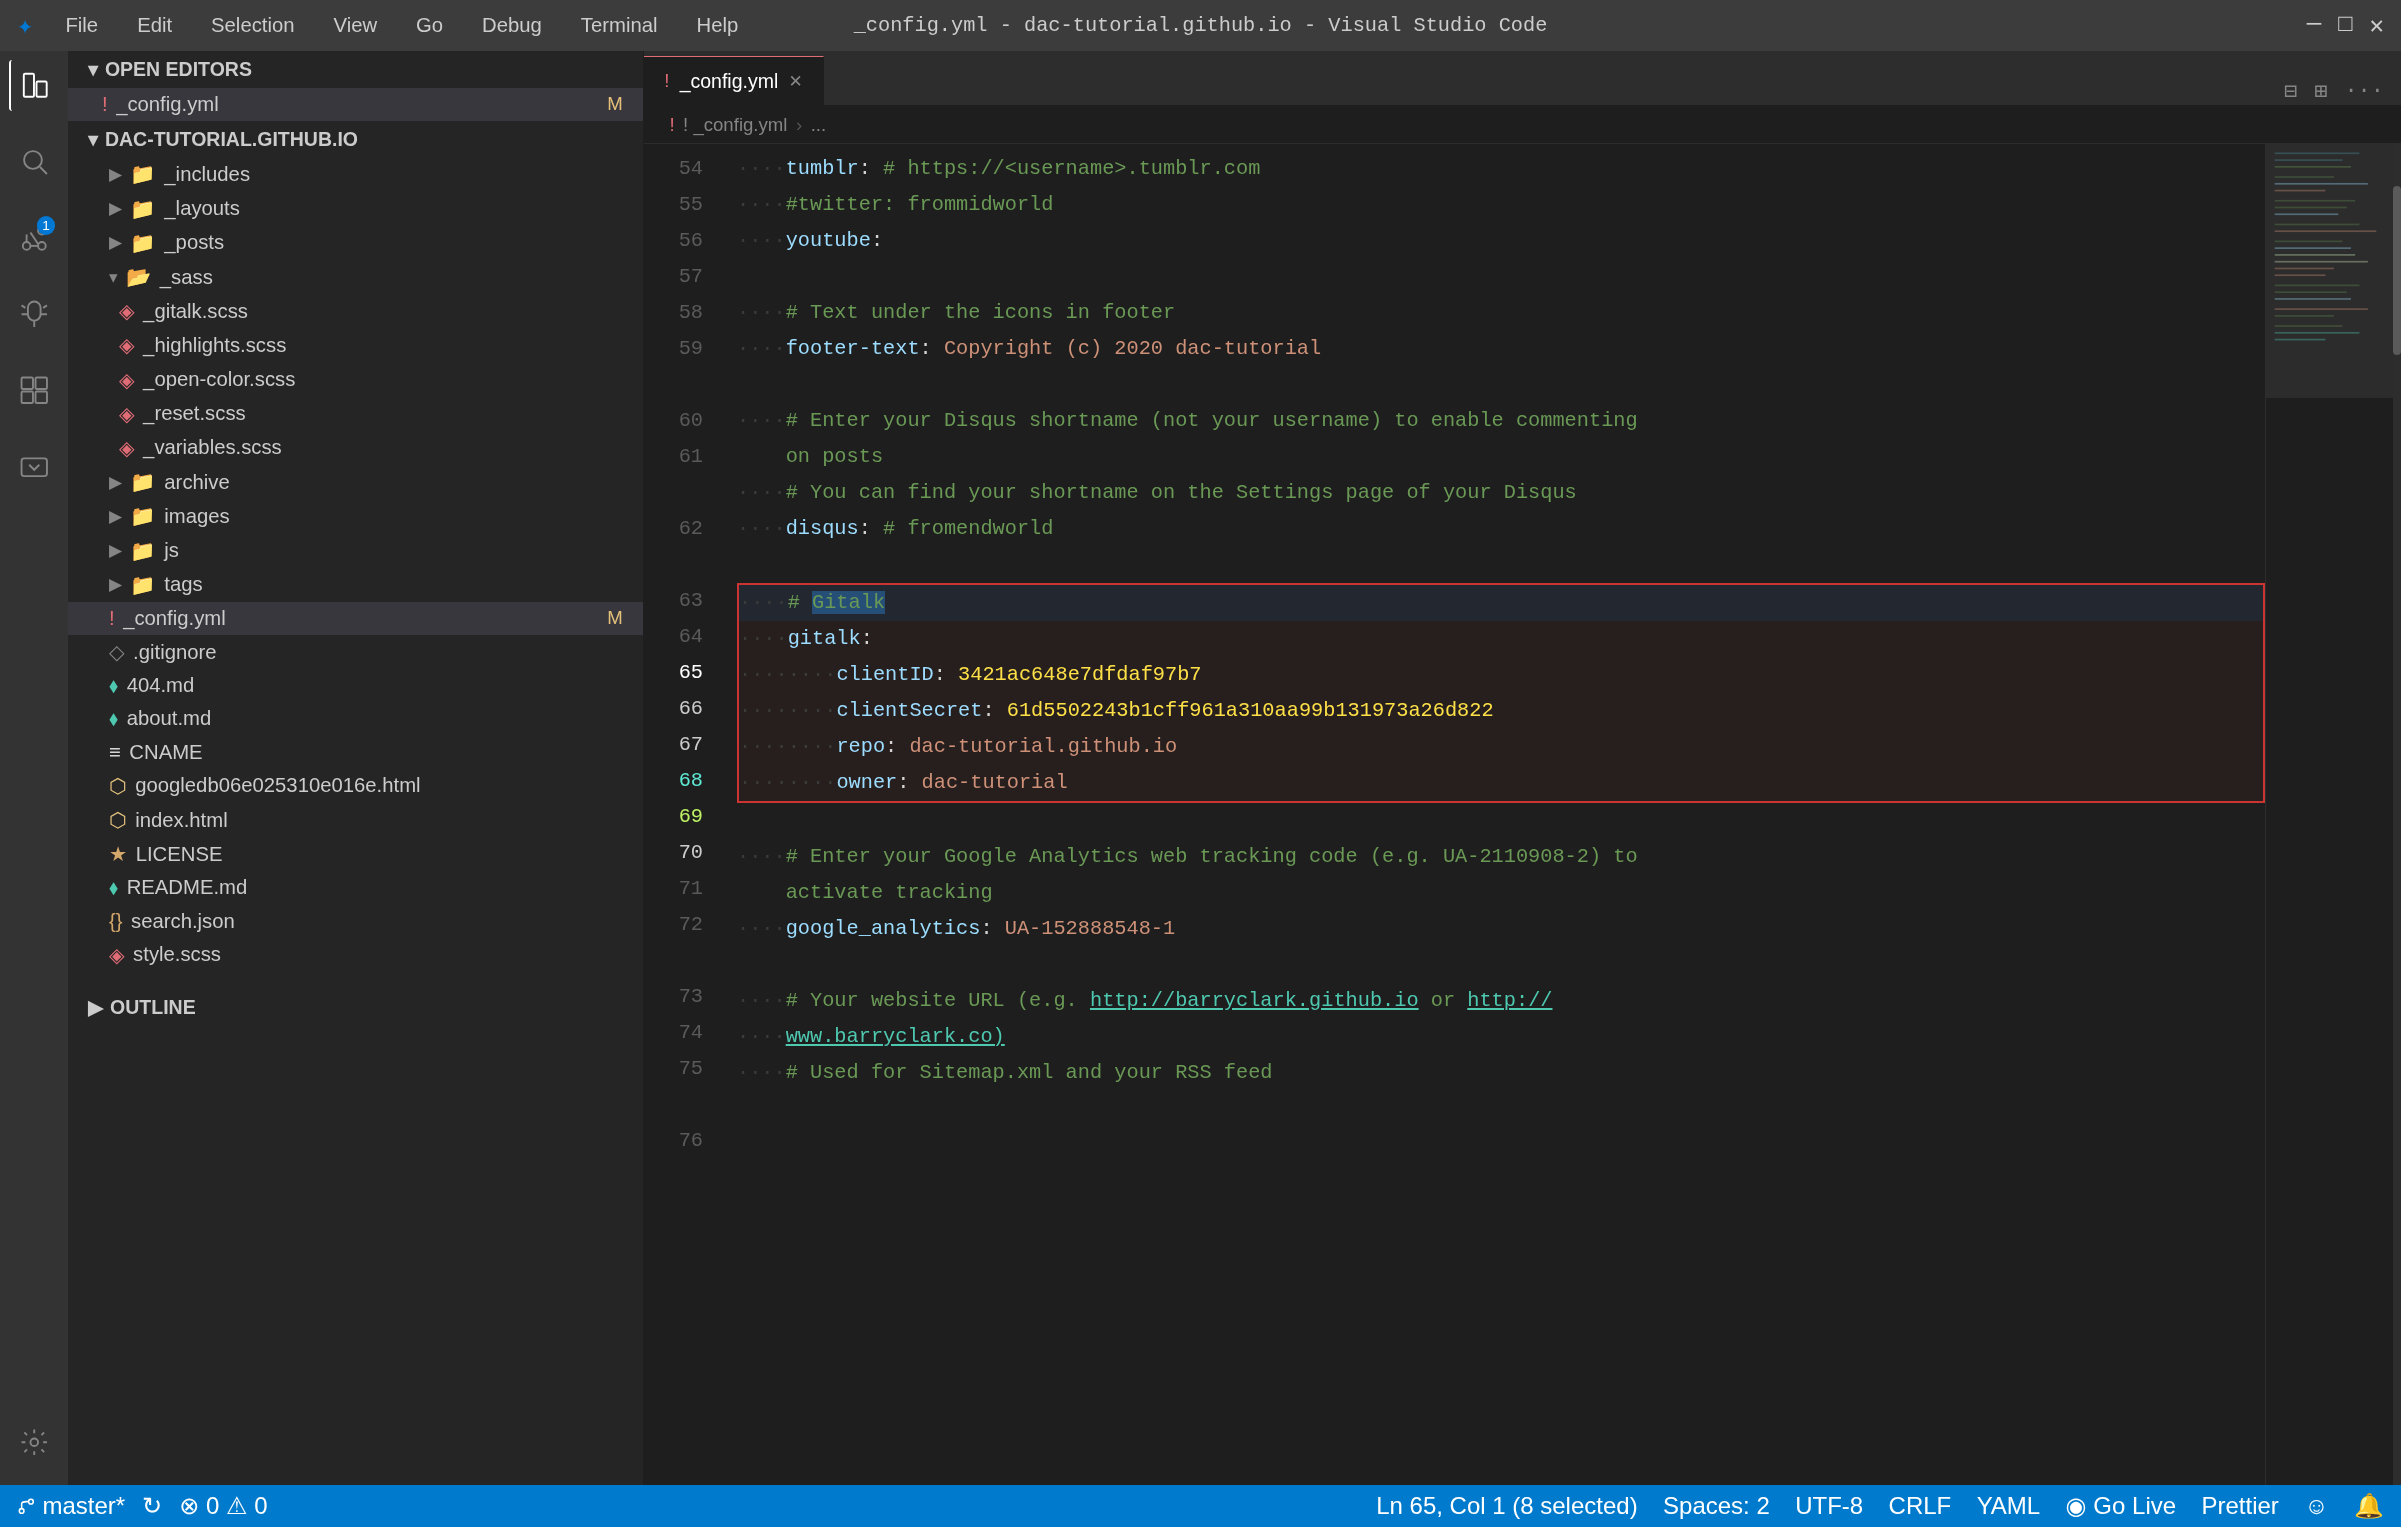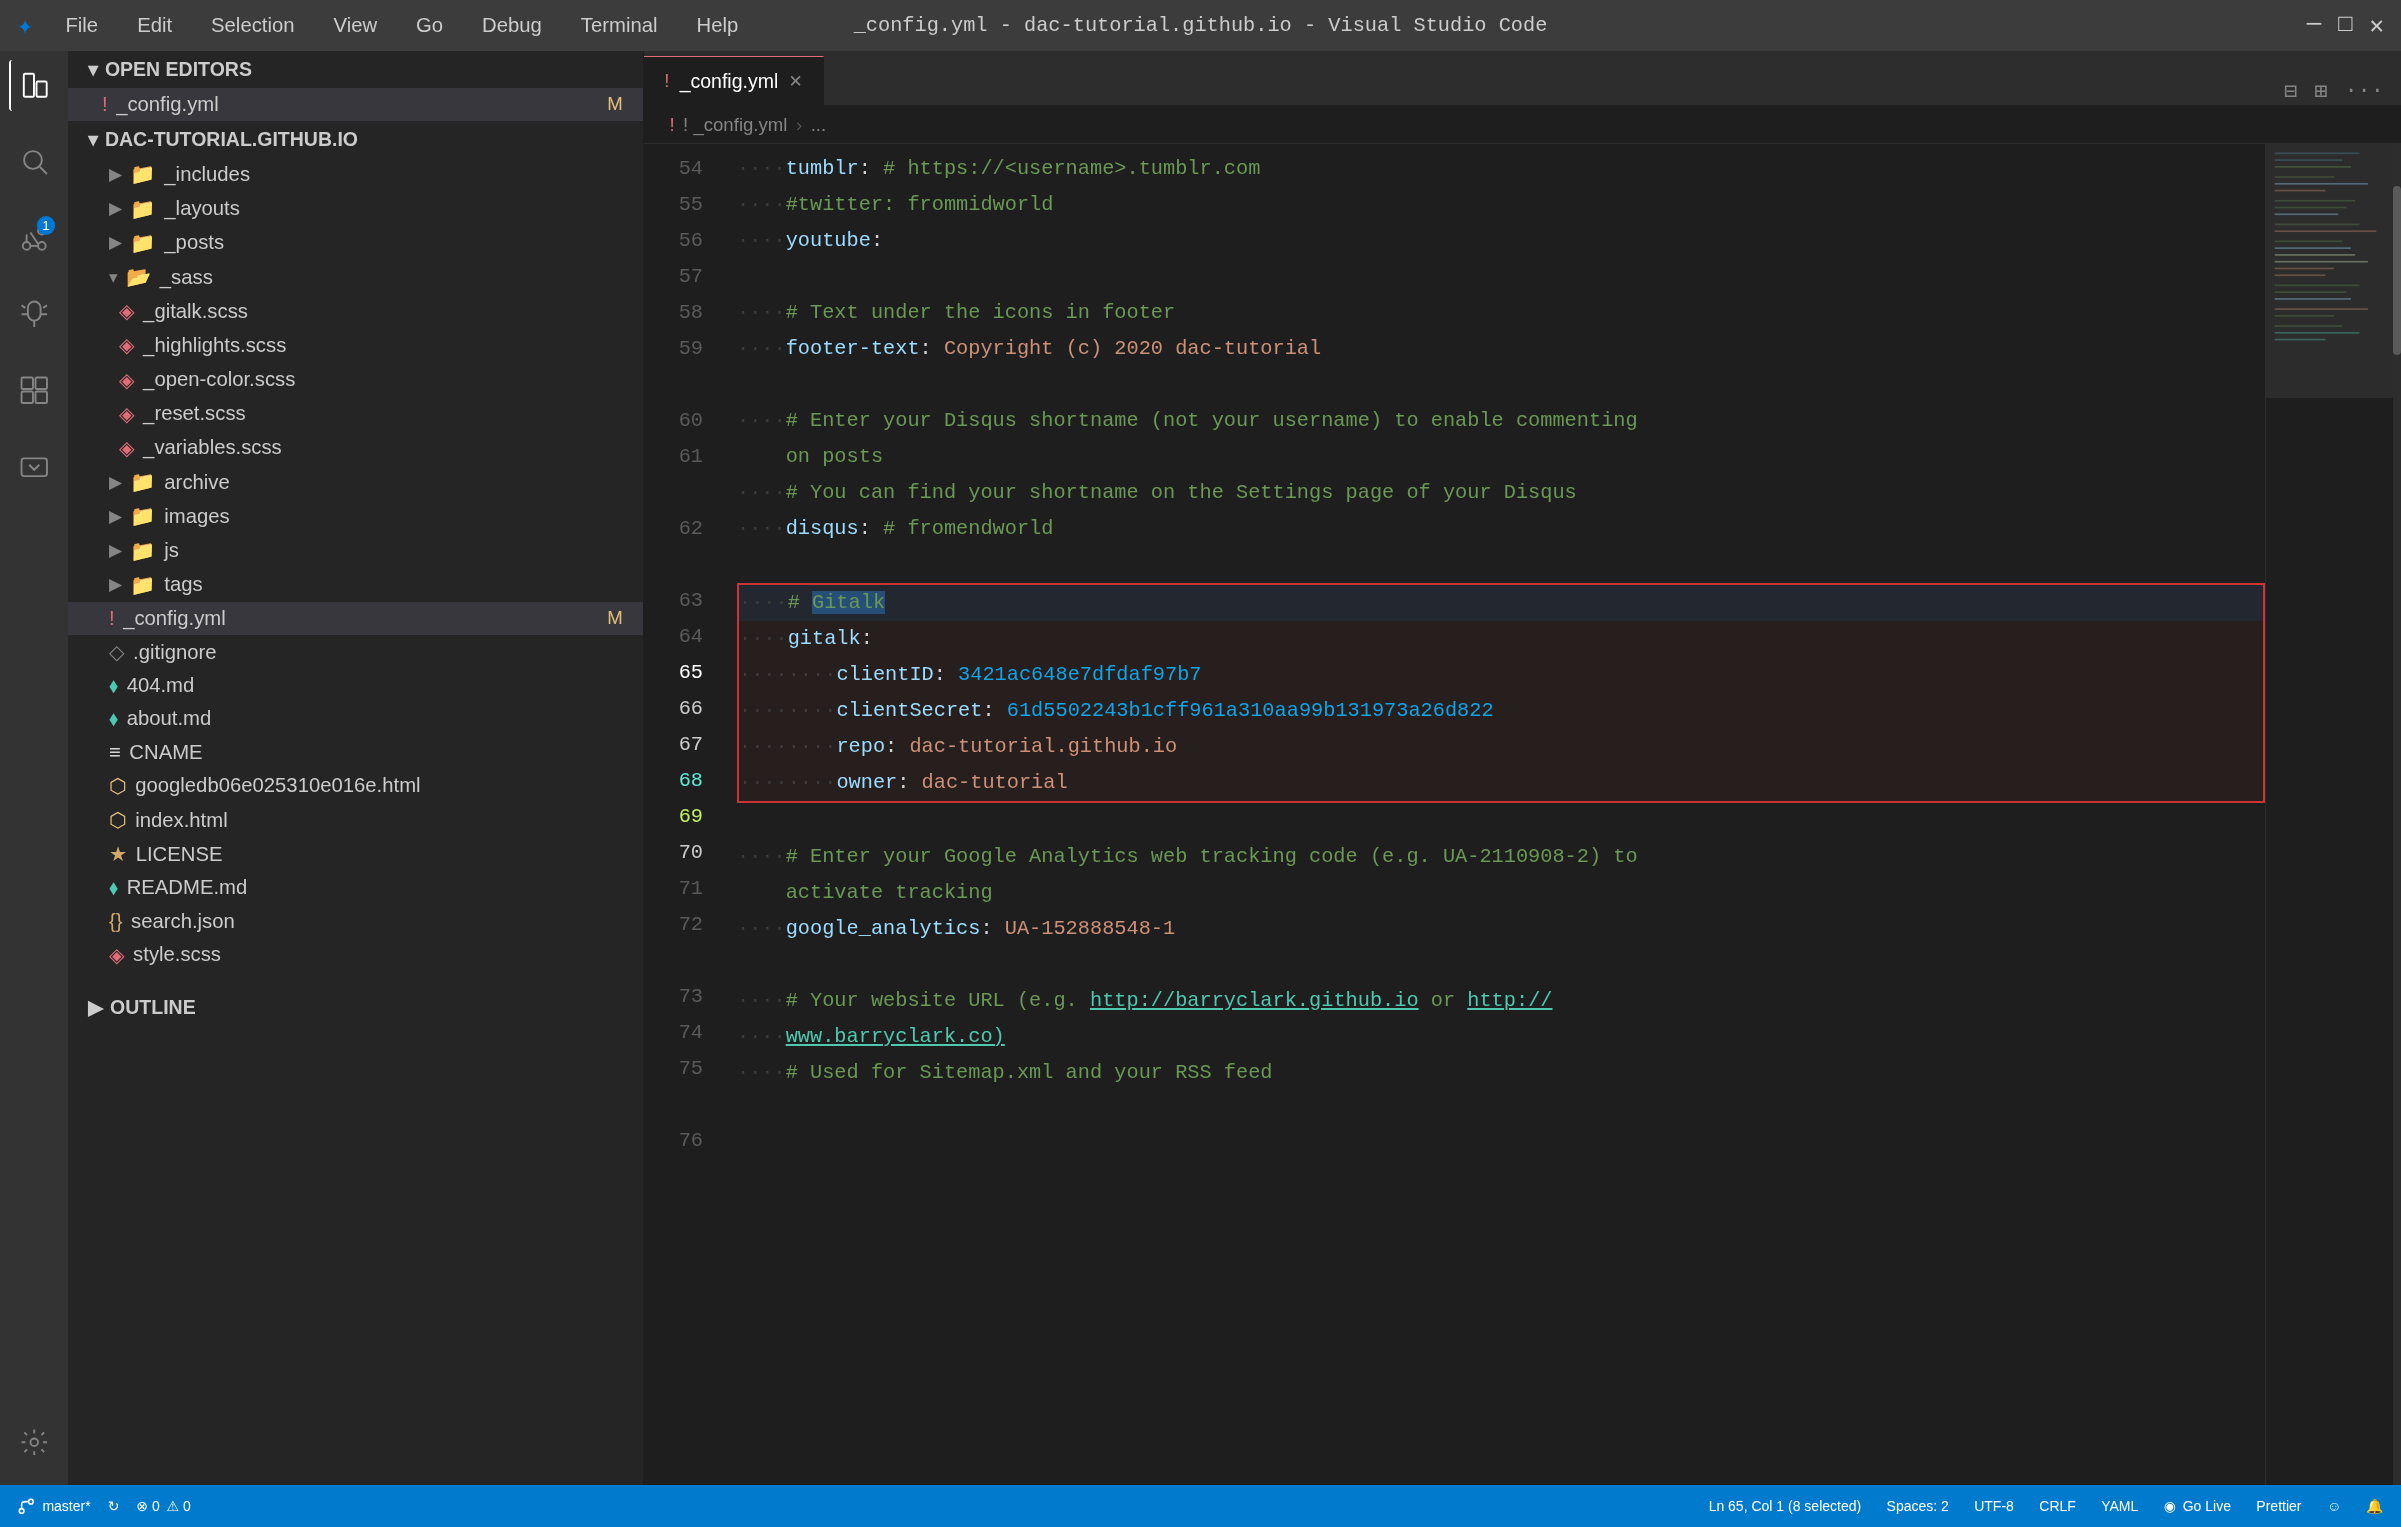--- a/index.html
+++ b/index.html
@@ -241,21 +241,21 @@
       position: relative;
       display: flex;
       align-items: center;
       min-height: 36px;
     }
     .code-line.highlighted {
       background: rgba(14, 99, 156, 0.15);
     }
     .c-key { color: #9cdcfe; }
     .c-string { color: #ce9178; }
-    .c-number { color: #0ea5e9; }
+    .c-number { color: #fde047; }
     .c-hash { color: #6a9955; }
     .c-url { color: #4ec9b0; text-decoration: underline; }
     .c-operator { color: #d4d4d4; }
 
     
     .minimap {
       width: 136px;
       background: #1e1e1e;
       border-left: 0.8px solid #2d2d2d;
       position: relative;
@@ -271,21 +271,21 @@
     }
 
     
     .statusbar {
       height: 42px;
       background: #007acc;
       display: flex;
       align-items: center;
       padding: 0 17px;
       gap: 25.4px;
-      font-size: 14px;
+      font-size: 24px;
       font-family: 'Segoe UI', sans-serif;
       color: #ffffff;
     }
     .statusbar-left { display: flex; align-items: center; gap: 17px; }
     .statusbar-right { margin-left: auto; display: flex; align-items: center; gap: 25.4px; }
     .statusbar-item { display: flex; align-items: center; gap: 6.8px; cursor: pointer; }
 
     
     .code-content::-webkit-scrollbar { width: 12px; height: 12px; }
     .code-content::-webkit-scrollbar-track { background: #1e1e1e; }

